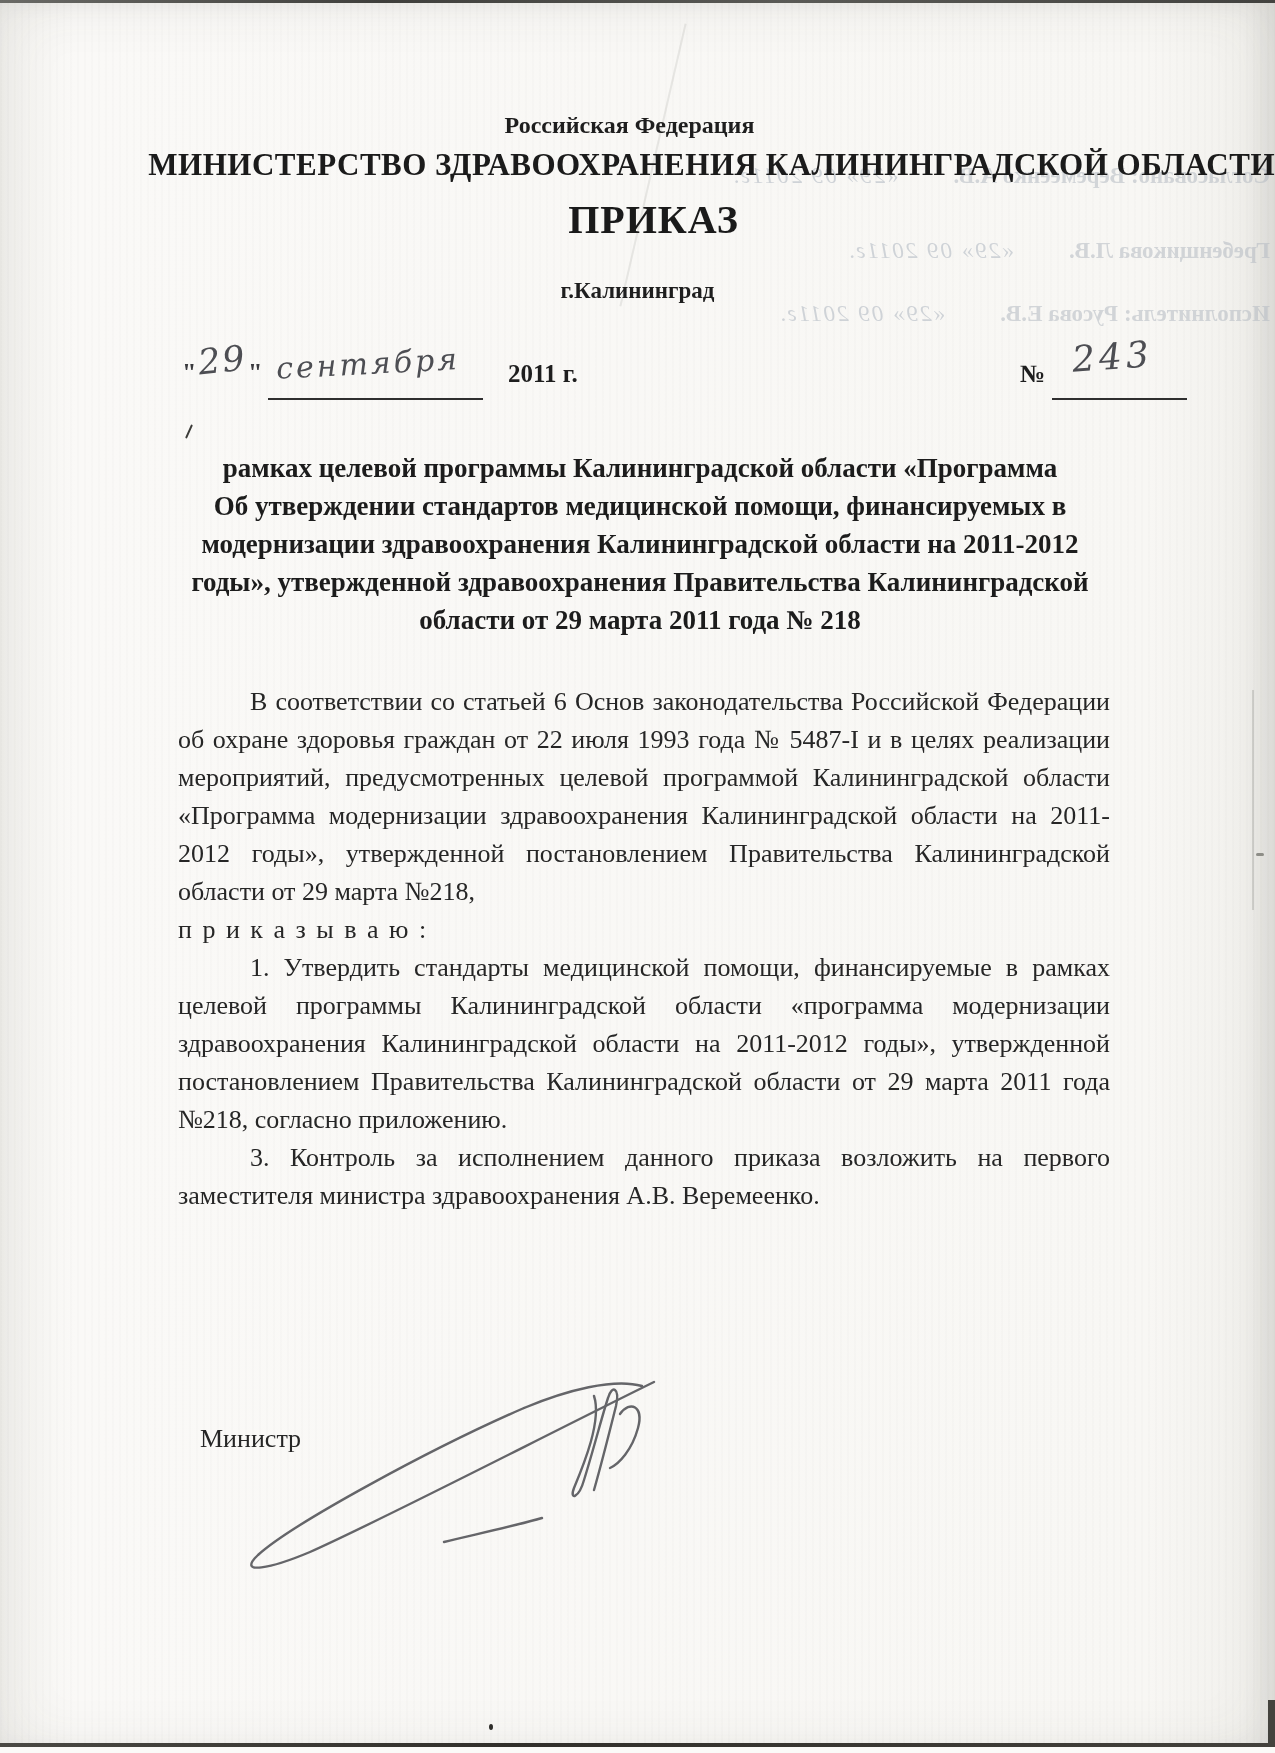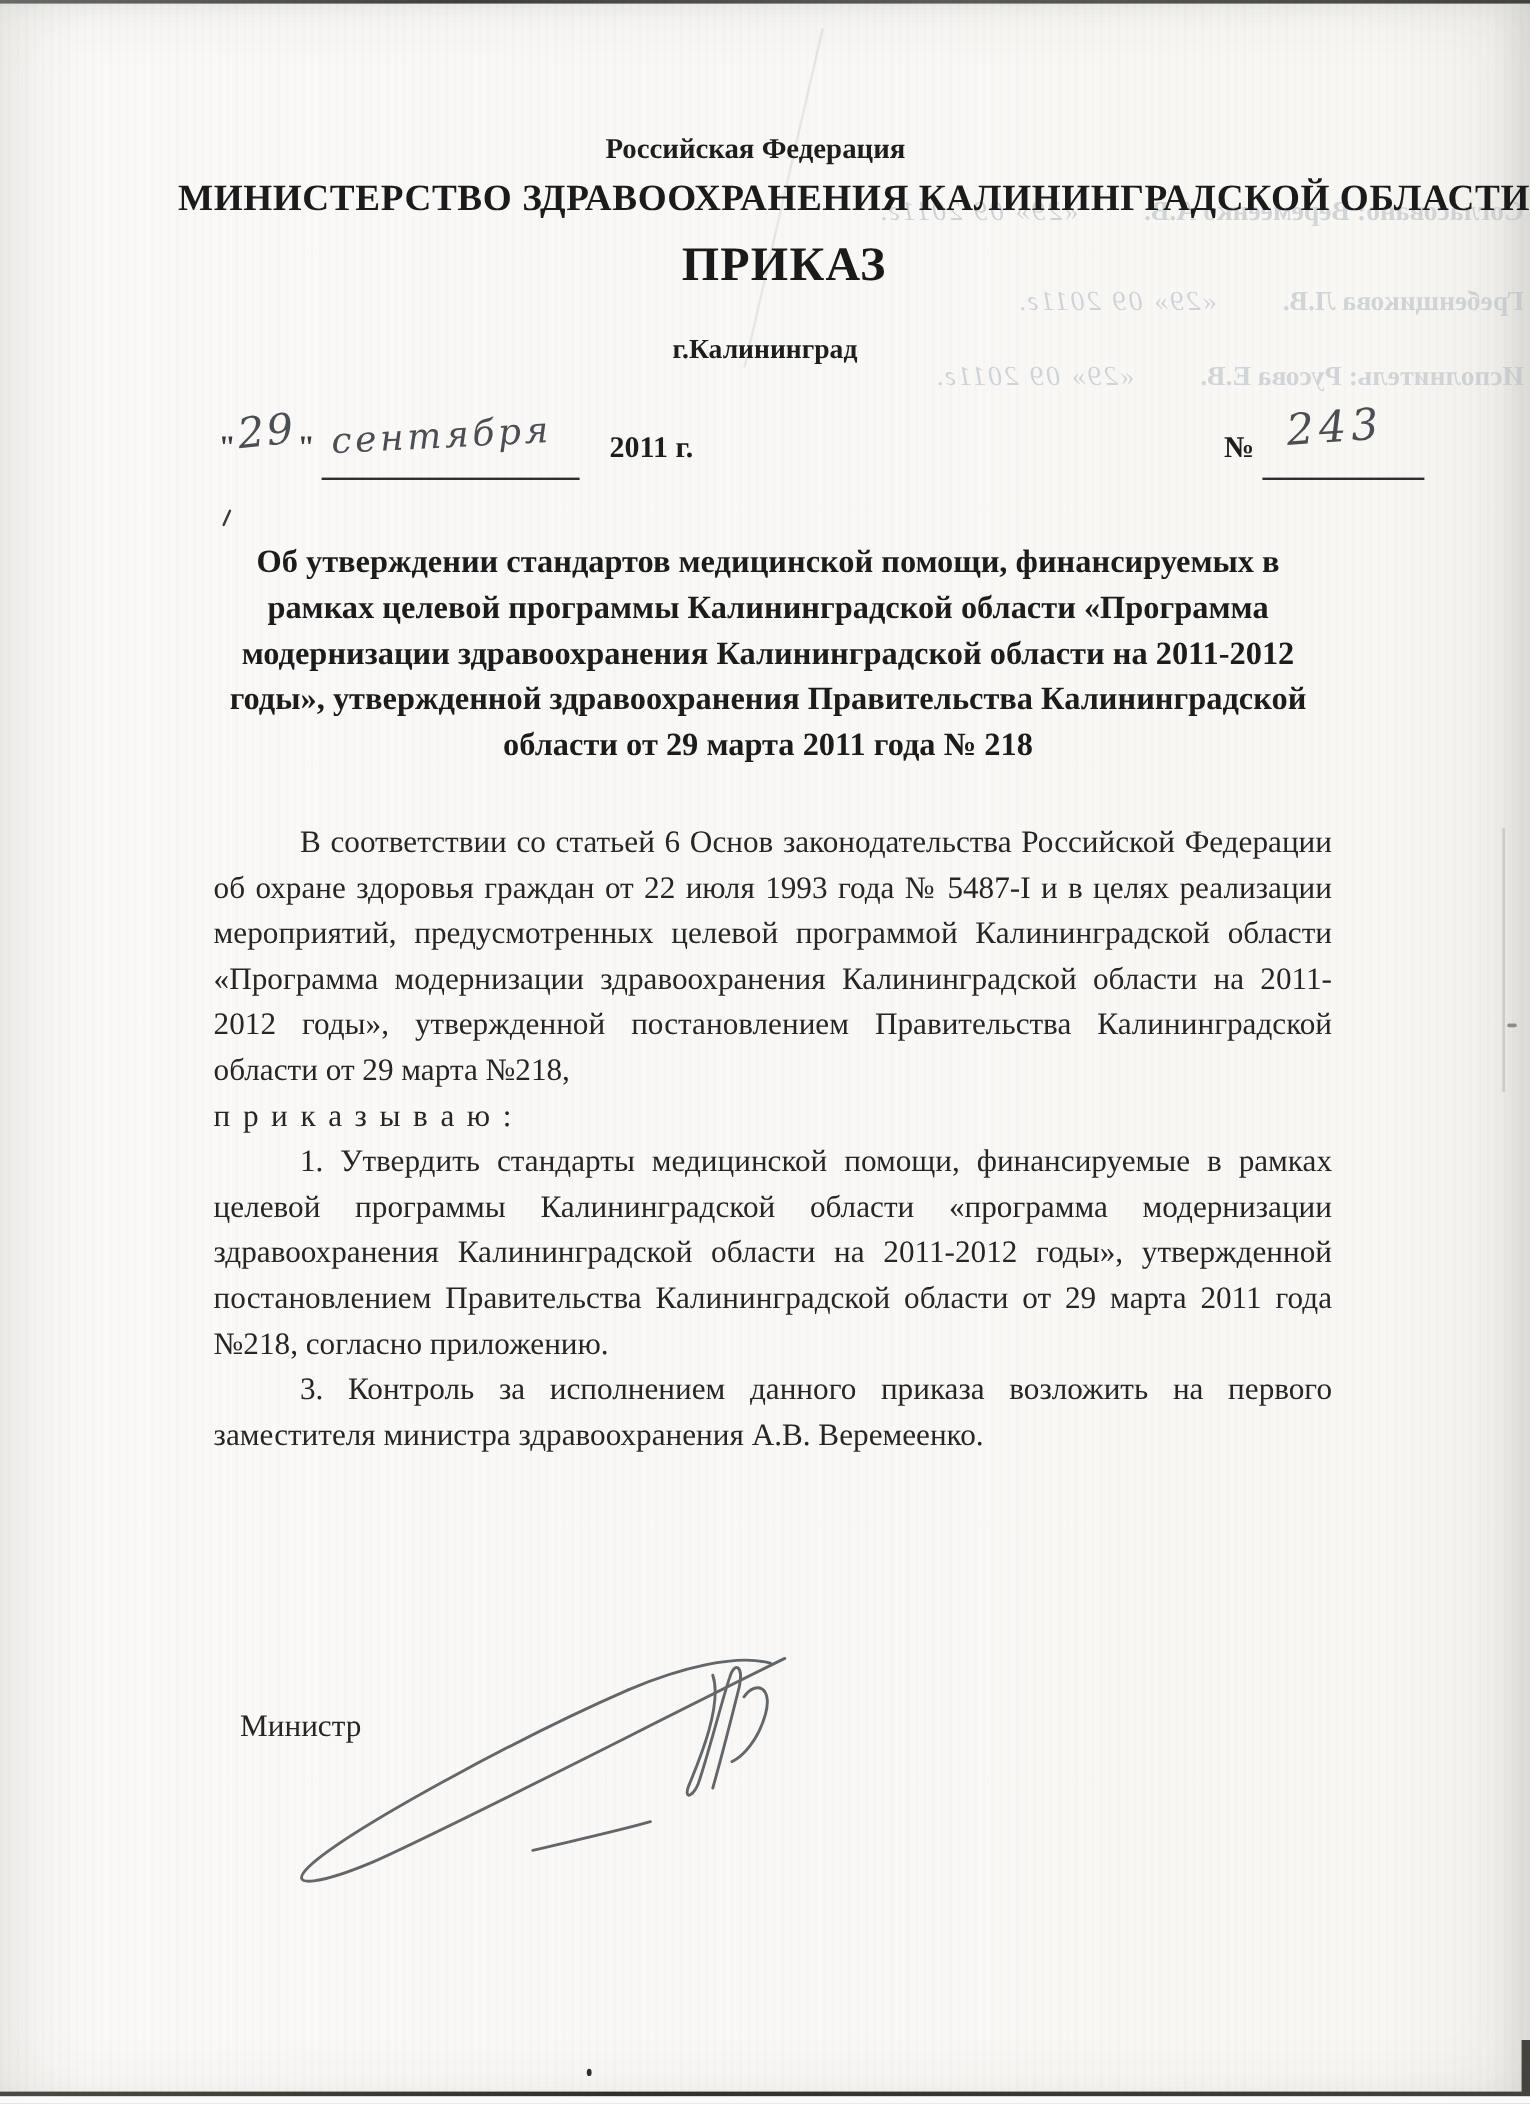--- a/index.html
+++ b/index.html
@@ -185,22 +185,22 @@
   <span class="d-day hand">29</span>
   <span class="d-quote-close">"</span>
   <span class="d-month-line"></span>
   <span class="d-month hand">сентября</span>
   <span class="d-year">2011 г.</span>
   <span class="d-no">№</span>
   <span class="d-num-line"></span>
   <span class="d-num hand">243</span>
 
   <div class="title-block">
+    <div>рамках целевой программы Калининградской области «Программа</div>
     <div>Об утверждении стандартов медицинской помощи, финансируемых в</div>
-    <div>рамках целевой программы Калининградской области «Программа</div>
     <div>модернизации здравоохранения Калининградской области на 2011-2012</div>
     <div>годы», утвержденной здравоохранения Правительства Калининградской</div>
     <div>области от 29 марта 2011 года № 218</div>
   </div>
 
   <div class="body-block">
     <p class="para">В соответствии со статьей 6 Основ законодательства Российской Федерации об охране здоровья граждан от 22 июля 1993 года № 5487-I и в целях реализации мероприятий, предусмотренных целевой программой Калининградской области «Программа модернизации здравоохранения Калининградской области на 2011-2012 годы», утвержденной постановлением Правительства Калининградской области от 29 марта №218,</p>
     <p class="order-word">п р и к а з ы в а ю :</p>
     <p class="para">1. Утвердить стандарты медицинской помощи, финансируемые в рамках целевой программы Калининградской области «программа модернизации здравоохранения Калининградской области на 2011-2012 годы», утвержденной постановлением Правительства Калининградской области от 29 марта 2011 года №218, согласно приложению.</p>
     <p class="para">3. Контроль за исполнением данного приказа возложить на первого заместителя министра здравоохранения А.В. Веремеенко.</p>

